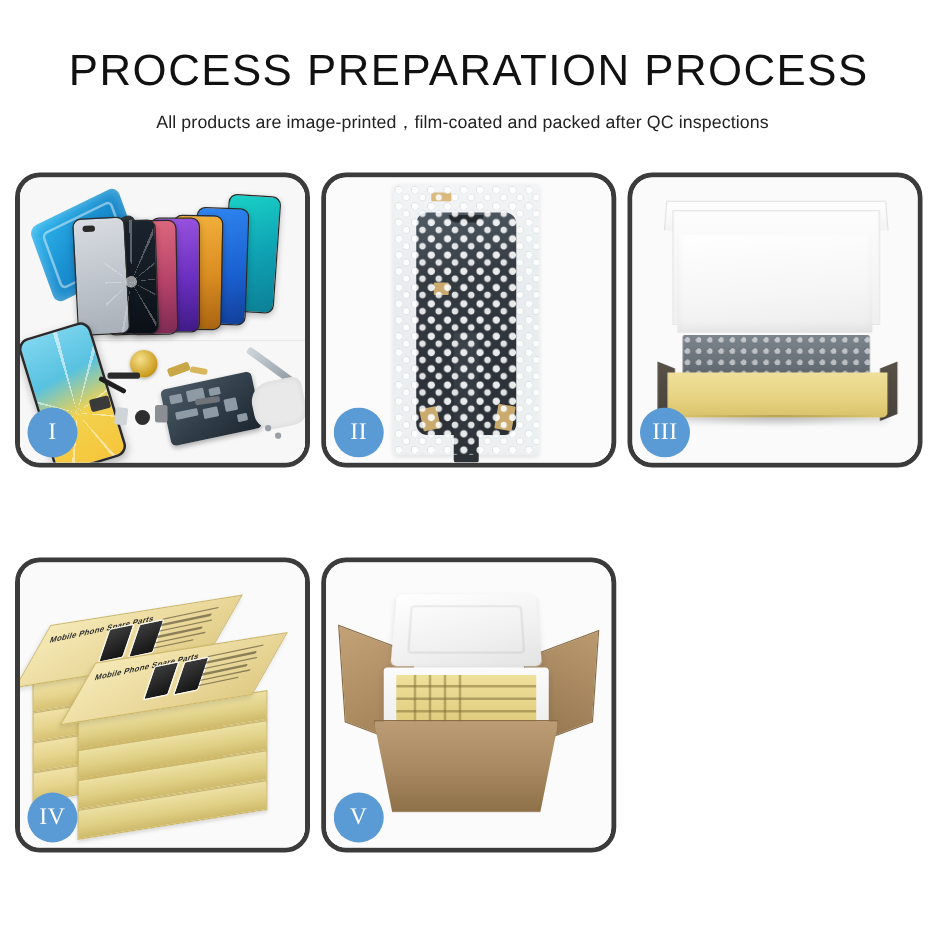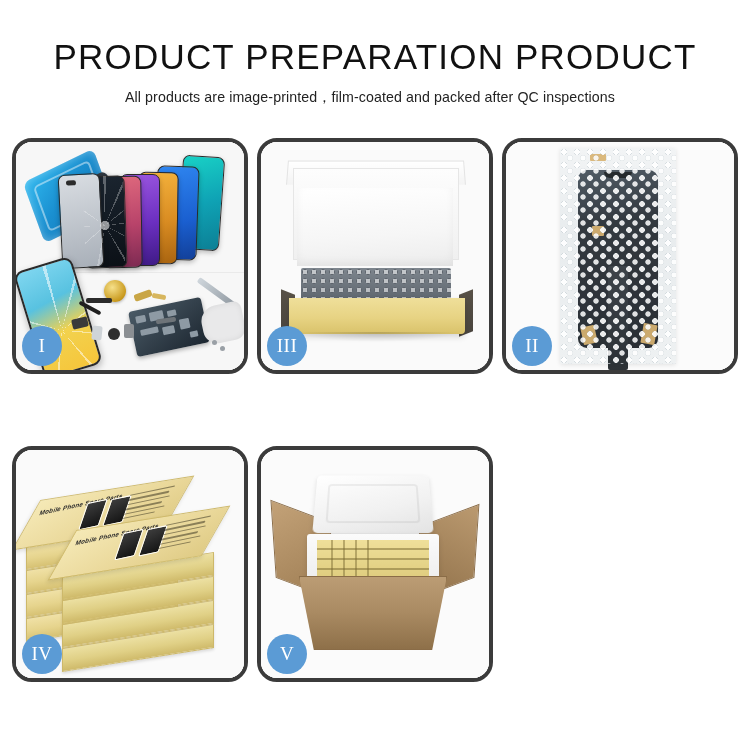--- a/index.html
+++ b/index.html
@@ -422,21 +422,21 @@
     position:absolute; left:34px; top:176px; width:170px; height:12px;
     background:radial-gradient(ellipse at 50% 0%, rgba(0,0,0,.14), transparent 70%);
   }
 </style>
 </head>
 <body>
 
 <div class="page">
 
   <div class="header">
-    <h1 class="title">PRODUCT PREPARATION PRODUCT</h1>
+    <h1 class="title">PROCESS PREPARATION PROCESS</h1>
     <p class="subtitle">All products are image-printed，film-coated and packed after QC inspections</p>
   </div>
 
   <div class="grid">
 
     <div class="panel">
       <div class="panel-inner">
         <div class="scene">
           <div class="p1-bg"></div>
           <div class="p1-shelf"></div>
@@ -482,56 +482,56 @@
           <div class="part" style="left:62px;  top:164px; width:24px; height:4px;  background:#1f1f1f; transform:rotate(28deg);"></div>
           <div class="part" style="left:140px; top:176px; width:20px; height:5px;  background:#6e7479; transform:rotate(-8deg);"></div>
 
           <div class="tweezer"></div>
           <div class="hand"></div>
           <div class="part" style="left:196px; top:198px; width:5px; height:5px; background:#9aa0a6; border-radius:50%;"></div>
           <div class="part" style="left:204px; top:204px; width:5px; height:5px; background:#9aa0a6; border-radius:50%;"></div>
         </div>
       </div>
       <div class="badge">I</div>
-    </div>
-
-    <div class="panel">
-      <div class="panel-inner">
-        <div class="scene">
-          <div class="p3-bg"></div>
-          <div class="p3-lid"></div>
-          <div class="p3-backwall"></div>
-          <div class="p3-foam"></div>
-          <div class="p3-bubble"></div>
-          <div class="p3-sideL"></div>
-          <div class="p3-sideR"></div>
-          <div class="p3-front"></div>
-          <div class="p3-shadow"></div>
-        </div>
-      </div>
-      <div class="badge">III</div>
     </div>
 
     <div class="panel">
       <div class="panel-inner">
         <div class="scene">
           <div class="p2-bg"></div>
           <div class="wrap-bag">
             <div class="wrapped-screen">
               <div class="ws-flex"></div>
             </div>
             <div class="tape" style="left:30px; top:6px;   width:16px; height:7px;"></div>
             <div class="tape" style="left:32px; top:78px;  width:12px; height:10px;"></div>
             <div class="tape" style="left:22px; top:178px; width:14px; height:18px; transform:rotate(-12deg);"></div>
             <div class="tape" style="left:82px; top:176px; width:14px; height:20px; transform:rotate(10deg);"></div>
             <div class="bubbles"></div>
           </div>
         </div>
       </div>
       <div class="badge">II</div>
+    </div>
+
+    <div class="panel">
+      <div class="panel-inner">
+        <div class="scene">
+          <div class="p3-bg"></div>
+          <div class="p3-lid"></div>
+          <div class="p3-backwall"></div>
+          <div class="p3-foam"></div>
+          <div class="p3-bubble"></div>
+          <div class="p3-sideL"></div>
+          <div class="p3-sideR"></div>
+          <div class="p3-front"></div>
+          <div class="p3-shadow"></div>
+        </div>
+      </div>
+      <div class="badge">III</div>
     </div>
 
     <div class="panel">
       <div class="panel-inner">
         <div class="scene">
           <div class="p4-bg"></div>
           <div class="stack">
 
             <div class="kbox" style="left:4px;  top:66px;"></div>
             <div class="kbox" style="left:4px;  top:90px;"></div>

